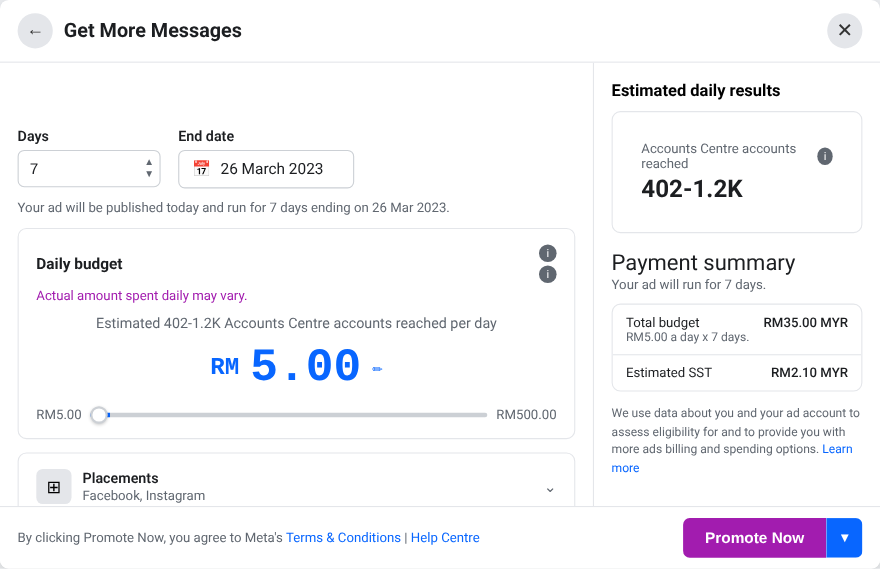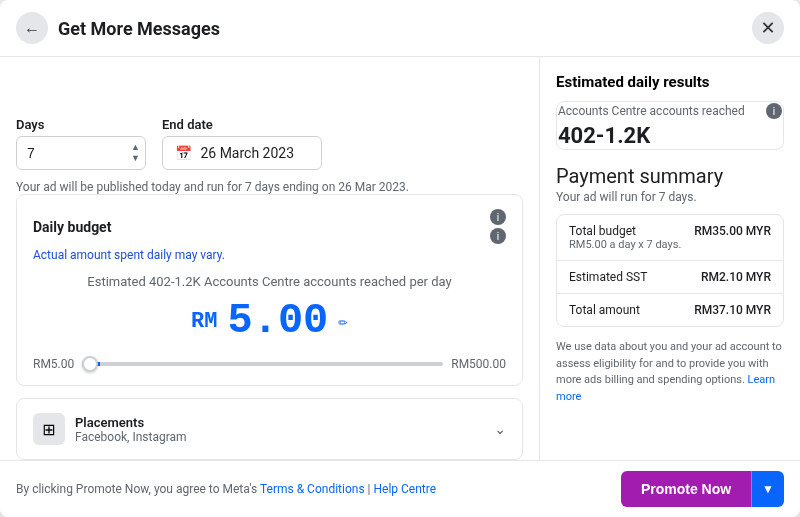--- a/index.html
+++ b/index.html
@@ -134,20 +134,21 @@
       color: #1c1e21;
       font-size: 14px;
     }
     .end-date-text {
       font-size: 14px;
       color: #1c1e21;
     }
     .publish-note {
       font-size: 12px;
       color: #606770;
+      margin-bottom: 12px;
     }
     .section-card {
       border: 1px solid #e4e6ea;
       border-radius: 8px;
       padding: 14px 16px;
       margin-bottom: 12px;
       background: #fff;
     }
     .section-title-row {
       display: flex;
@@ -166,21 +167,21 @@
       background: #606770;
       color: #fff;
       font-size: 10px;
       display: inline-flex;
       align-items: center;
       justify-content: center;
       cursor: pointer;
     }
     .section-sub {
       font-size: 12px;
-      color: #1d4ed8;
+      color: #a21caf;
       margin-bottom: 12px;
     }
     .budget-estimate {
       font-size: 13px;
       color: #606770;
       text-align: center;
       margin-bottom: 8px;
     }
     .budget-amount-row {
       display: flex;
@@ -266,21 +267,21 @@
     
     .est-results-title {
       font-size: 15px;
       font-weight: 700;
       color: #000000;
       margin-bottom: 10px;
     }
     .est-card {
       border: 1px solid #e4e6ea;
       border-radius: 8px;
-      padding: 1px;
+      padding: 26px;
       margin-bottom: 14px;
     }
     .est-card-header {
       display: flex;
       align-items: center;
       justify-content: space-between;
       margin-bottom: 4px;
     }
     .est-card-label {
       font-size: 12px;
@@ -498,24 +499,20 @@
         <div class="payment-row-item">
           <div>
             <div class="pay-label">Total budget</div>
             <div class="pay-sublabel">RM5.00 a day x 7 days.</div>
           </div>
           <div class="pay-value">RM35.00 MYR</div>
         </div>
         <div class="payment-row-item">
           <div class="pay-label">Estimated SST</div>
           <div class="pay-value">RM2.10 MYR</div>
-        </div>
-        <div class="payment-row-item">
-          <div class="pay-label">Total amount</div>
-          <div class="pay-value">RM37.10 MYR</div>
         </div>
       </div>
 
       <p class="eligibility-note">
         <span>We use data about you and your ad account to assess eligibility for and to provide you with more ads billing and spending options.</span>
         <a href="#">Learn more</a>
       </p>
 
     </div>
   </div>

